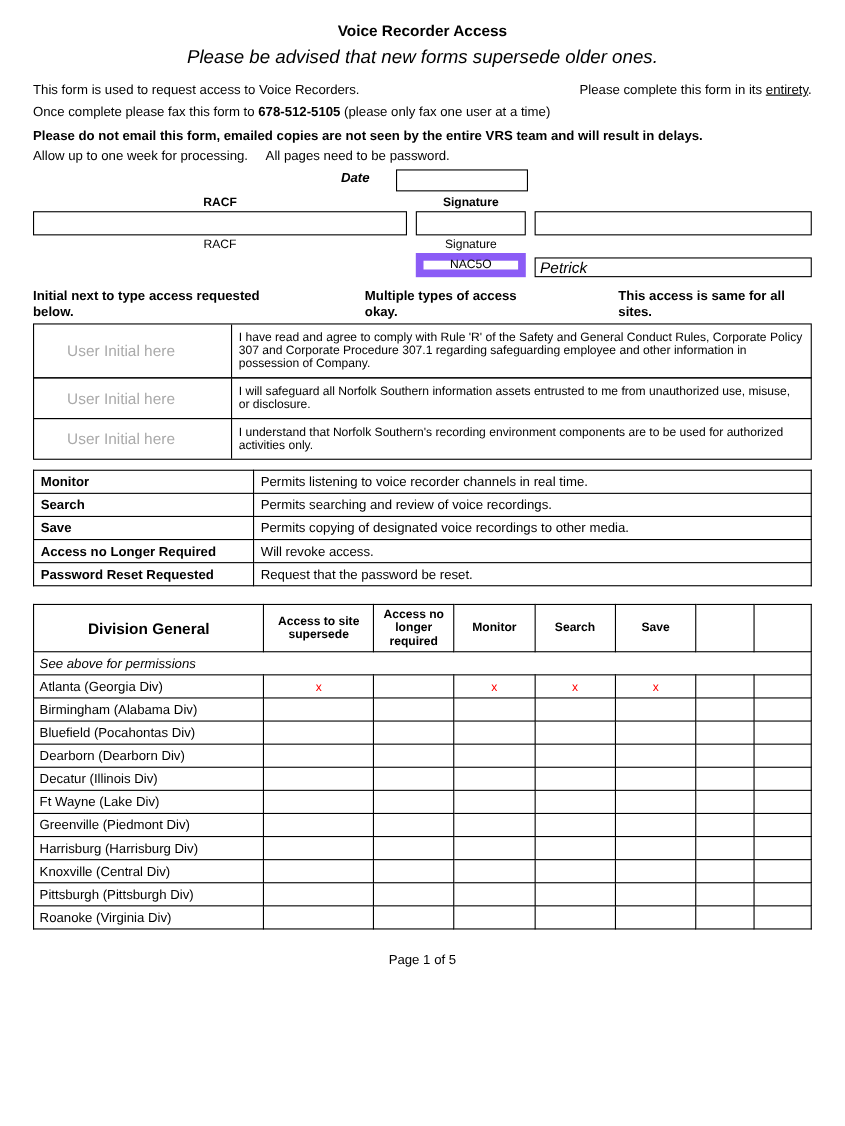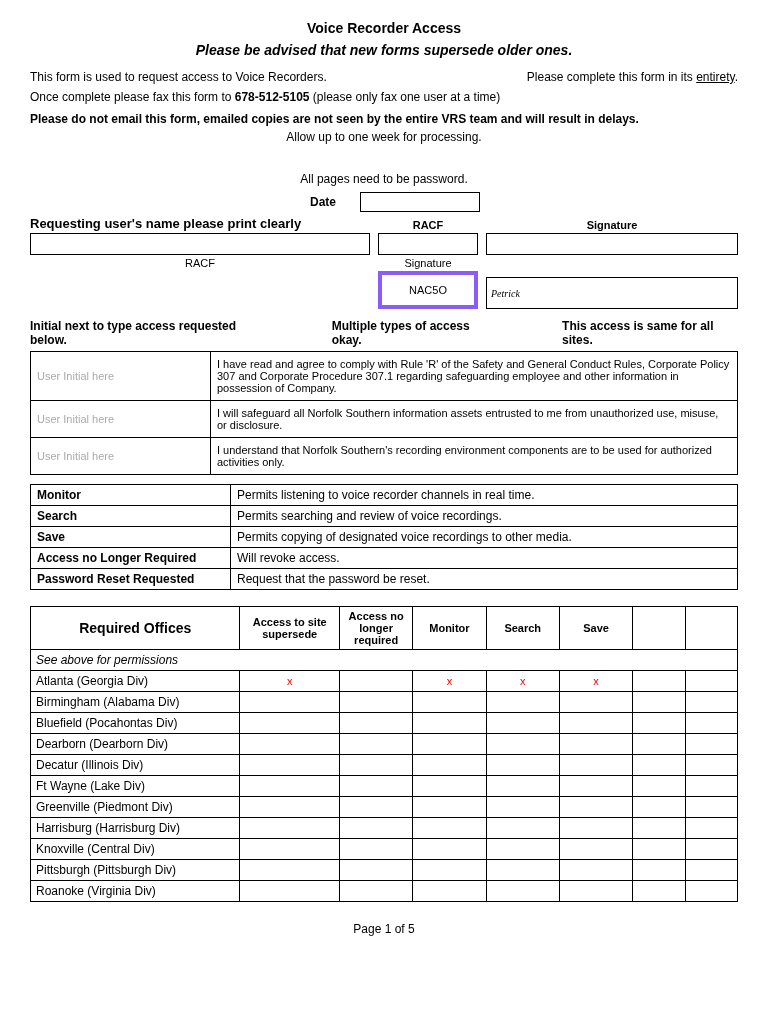--- a/index.html
+++ b/index.html
@@ -14,22 +14,22 @@
     }
     .page-title {
       text-align: center;
       font-weight: bold;
       font-size: 14px;
       margin-bottom: 6px;
     }
     .advisory {
       text-align: center;
       font-style: italic;
-      font-weight: bold;
-      font-size: 14px;
+      font-weight: normal;
+      font-size: 17px;
       margin-bottom: 12px;
     }
     .intro-row {
       display: flex;
       justify-content: space-between;
       margin-bottom: 6px;
     }
     .intro-left { font-size: 12px; }
     .intro-right { font-size: 12px; }
     .intro-right u { text-decoration: underline; }
@@ -39,24 +39,23 @@
     }
     .fax-line strong { font-weight: bold; }
     .warning-bold {
       font-weight: bold;
       font-size: 12px;
       margin-bottom: 4px;
     }
     .allow-line {
       display: flex;
       align-items: center;
-      gap: 28px;
+      gap: 16px;
       margin-bottom: 6px;
       font-size: 12px;
-      flex-direction: column;
     }
     .input-box {
       border: 1px solid #000;
       height: 20px;
       display: inline-block;
       background: #fff;
     }
     .field-row {
       display: grid;
       grid-template-columns: 340px 100px 1fr;
@@ -88,46 +87,47 @@
       border: 1px solid #000;
       height: 22px;
       width: 100%;
     }
     .supervisor-label {
       font-weight: bold;
       font-size: 13px;
     }
     .sig-scribble {
       border: 1px solid #000;
-      height: 32px;
+      height: 18px;
       width: 100%;
       font-style: italic;
-      font-size: 10px;
+      font-size: 14px;
       display: flex;
       align-items: center;
       padding-left: 4px;
-      font-family: Liberation Serif, serif;
+      font-family: Liberation Sans, sans-serif;
     }
     .initials-section {
       margin-top: 10px;
       margin-bottom: 10px;
     }
     .initials-row {
       display: grid;
       grid-template-columns: 180px 1fr;
       border: 1px solid #000;
       margin-bottom: -1px;
     }
     .initials-left {
       border-right: 1px solid #000;
       padding: 6px;
-      font-size: 11px;
+      font-size: 14px;
       color: #aaa;
       display: flex;
       align-items: center;
+      margin-left: 24px;
     }
     .initials-right {
       padding: 6px;
       font-size: 11px;
     }
     .access-table {
       width: 100%;
       border-collapse: collapse;
       margin-bottom: 16px;
     }
@@ -185,23 +185,23 @@
     }
     .racf-label-small {
       font-size: 11px;
       text-align: center;
     }
     .sig-label-small {
       font-size: 11px;
       text-align: center;
     }
     .nacso-box {
-      border: 4px solid #8b5cf6;
+      border: 7px solid #8b5cf6;
       background: #fff;
-      height: 38px;
+      height: 22px;
       width: 100%;
       display: flex;
       align-items: center;
       justify-content: center;
       font-size: 11px;
     }
   </style>
 </head>
 <body>
 
@@ -220,27 +220,26 @@
   <span>Once complete please fax this form to </span><strong>678-512-5105</strong><span>   (please only fax one user at a time)</span>
 </div>
 
 <div class="warning-bold">Please do not email this form, emailed copies are not seen by the entire VRS team and will result in delays.</div>
 
 <div class="allow-line">
   <span>Allow up to one week for processing.</span>
   <span>All pages need to be password.</span>
 </div>
 
-<div style="display:flex; align-items:center; gap:24px; margin-bottom:4px;">
+<div style="display:flex; align-items:flex-start; gap:24px; margin-bottom:4px;font-style:italic;">
   <span style="margin-left:280px; font-weight:bold; font-size:12px;">Date</span>
   <div class="input-box" style="width:120px;"></div>
 </div>
 
 <div class="field-row" style="margin-bottom:2px;">
-  <div style="font-weight:bold; font-size:13px;">Requesting user's name please print clearly</div>
   <div class="col-label sub-label">RACF</div>
   <div class="col-sig sub-label">Signature</div>
 </div>
 <div class="field-row" style="margin-bottom:2px;">
   <div class="field-input-wide"></div>
   <div class="field-input-small"></div>
   <div class="field-input-sig"></div>
 </div>
 
 <div class="field-row" style="margin-bottom:2px;">
@@ -300,21 +299,21 @@
       <tr>
         <td class="access-type" style="width:200px;">Password Reset Requested</td>
         <td>Request that the password be reset.</td>
       </tr>
     </tbody>
 </table>
 
 <table class="division-table">
   <thead>
     <tr>
-      <th class="main-header" rowspan="2" style="width:200px;">Required Offices</th>
+      <th class="main-header" rowspan="2" style="width:200px;">Division General</th>
       <th class="col-header" style="width:95px;">Access to site supersede</th>
       <th class="col-header" style="width:70px;">Access no longer required</th>
       <th class="col-header" style="width:70px;">Monitor</th>
       <th class="col-header" style="width:70px;">Search</th>
       <th class="col-header" style="width:70px;">Save</th>
       <th style="width:50px;"></th>
       <th style="width:50px;"></th>
     </tr>
   </thead>
   <tbody id="division-table-body">

